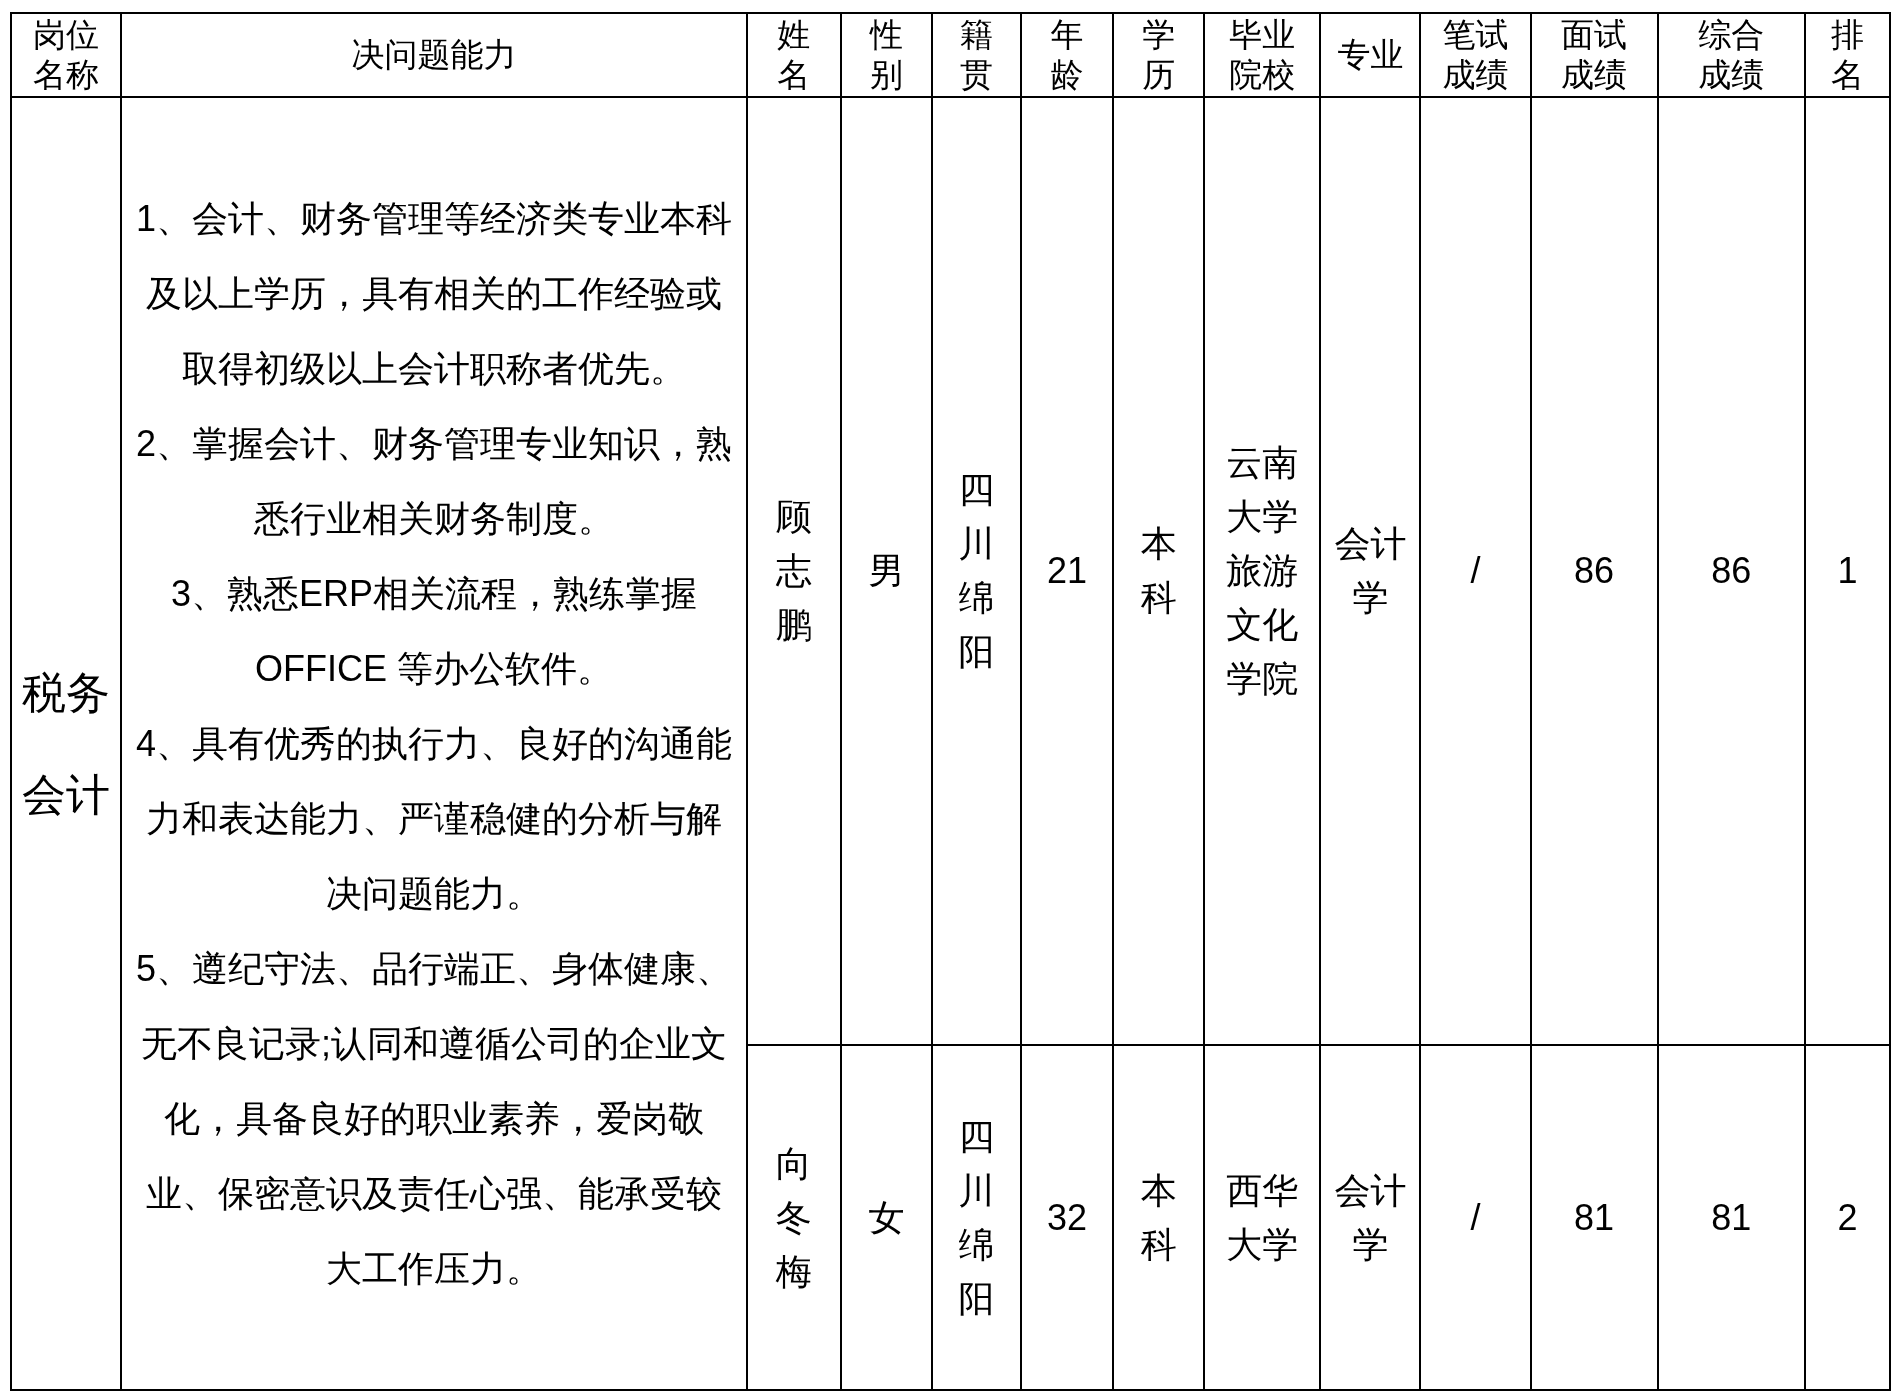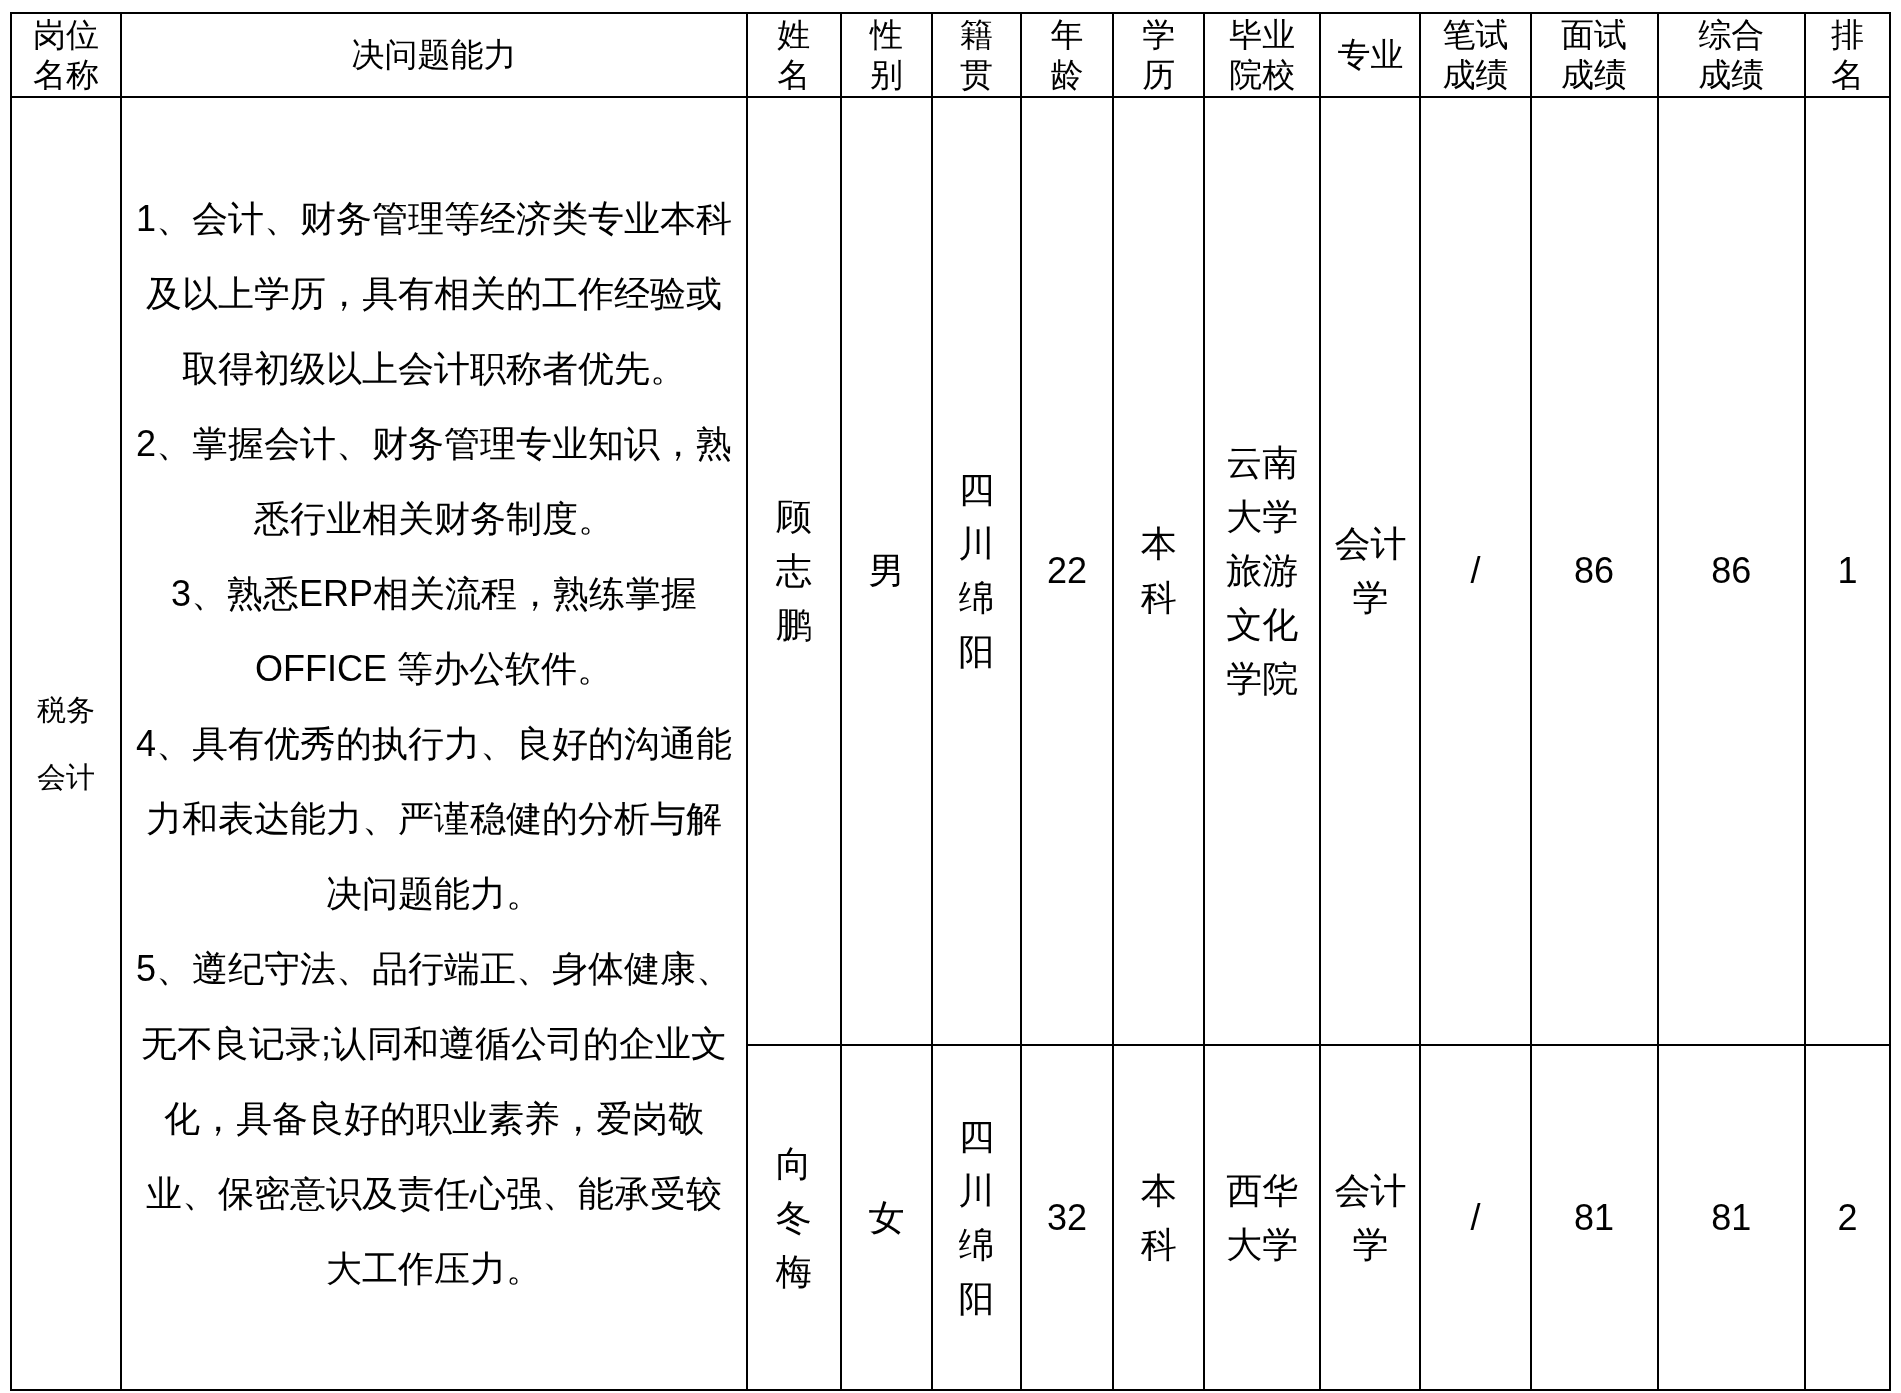--- a/index.html
+++ b/index.html
@@ -36,21 +36,21 @@
   }
   
   th.hdr {
     font-size: 33px;
     line-height: 1.22;
     white-space: pre-line;
     height: 82px;
   }
   
   td.pos {
-    font-size: 29px;
+    font-size: 44px;
     line-height: 2.3;
     white-space: pre-line;
   }
   
   td.req {
     text-align: left;
     font-size: 36px;
     line-height: 75px;
     white-space: pre-line;
     padding: 0 8px 0 16px;
@@ -130,21 +130,21 @@
 业、保密意识及责任心强、能承受较
 大工作压力。</td>
         <td class="cell">顾
 志
 鹏</td>
         <td class="cell">男</td>
         <td class="cell">四
 川
 绵
 阳</td>
-        <td class="cell">22</td>
+        <td class="cell">21</td>
         <td class="cell">本
 科</td>
         <td class="cell">云南
 大学
 旅游
 文化
 学院</td>
         <td class="cell">会计
 学</td>
         <td class="cell">/</td>

